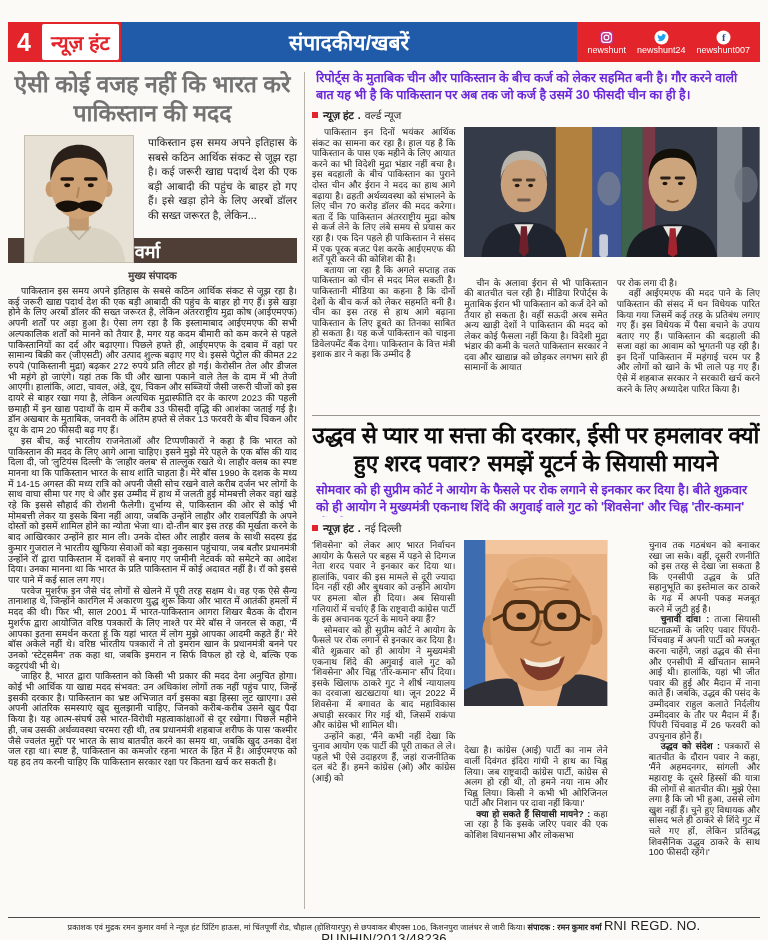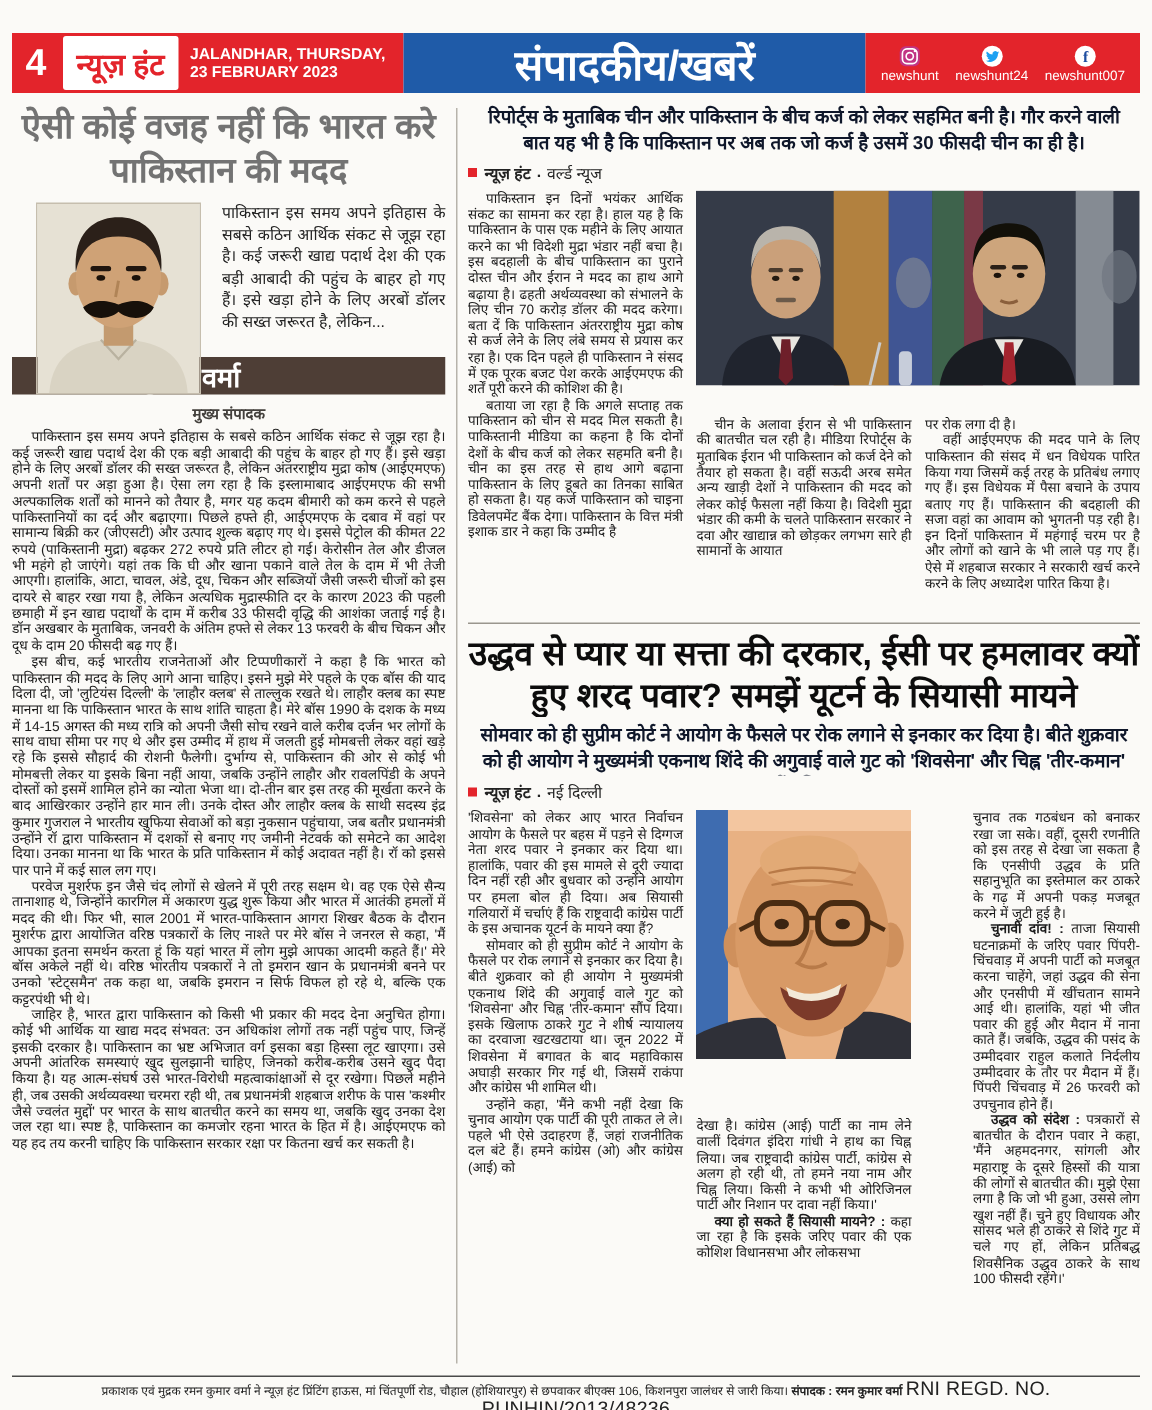--- a/index.html
+++ b/index.html
@@ -15,21 +15,21 @@
     -webkit-font-smoothing:antialiased;
   }
   .page{box-sizing:border-box;width:768px;height:940px;padding:22px 8px 4px;overflow:hidden;}
 
   
   .masthead{display:flex;height:40px;}
   .mh-left{display:flex;background:var(--red);align-items:stretch;}
   .pg-num{width:32px;color:#fff;font-size:25px;font-weight:bold;display:flex;align-items:center;justify-content:center;}
   .logo-box{background:#fff;margin:2px;padding:0 9px;display:flex;align-items:center;font-weight:bold;font-size:20px;color:var(--red);border-radius:2px;}
   .dateline{display:flex;flex-direction:column;justify-content:center;color:#fff;font-weight:bold;font-size:10.5px;line-height:12.5px;padding:0 12px 0 6px;}
-  .mh-center{flex:1;background:var(--blue);color:#fff;display:flex;align-items:center;justify-content:center;font-size:28px;font-weight:bold;}
+  .mh-center{flex:1;background:var(--blue);color:#fff;display:flex;align-items:center;justify-content:center;font-size:21px;font-weight:bold;}
   .mh-right{background:var(--red);display:flex;align-items:center;gap:11px;padding:0 10px;}
   .social-item{display:flex;flex-direction:column;align-items:center;gap:0;color:#fff;font-size:9px;line-height:10px;cursor:pointer;}
   .social-item svg{width:15px;height:15px;display:block;}
 
   
   .content{display:flex;margin-top:8px;height:845px;overflow:hidden;}
   .left-col{width:289px;overflow:hidden;}
   .v-divider{width:1px;background:#b7b3ab;margin:2px 7px 6px 7px;}
   .right-col{flex:1;overflow:hidden;min-width:0;}
 
@@ -37,21 +37,21 @@
   .ed-headline{margin:0 0 7px;font-size:23px;line-height:29px;max-height:60px;overflow:hidden;text-align:center;color:#737373;font-weight:bold;}
   .ed-top{position:relative;height:130px;}
   .author-banner{position:absolute;left:0;right:0;bottom:2px;height:25px;background:var(--brown);color:#fff;display:flex;align-items:center;justify-content:flex-start;padding-left:52px;font-size:18px;font-weight:bold;z-index:1;}
   .ed-photo{position:absolute;left:16px;top:0;width:110px;height:128px;z-index:2;border:1px solid #c6beae;box-sizing:border-box;}
   .ed-intro{margin:0 0 0 140px;font-size:10.5px;line-height:14.6px;text-align:justify;color:#222;}
   .author-title{text-align:center;font-size:10px;font-weight:bold;color:#43403c;margin:3px 0 4px;}
   .ed-body p{margin:0;font-size:9.2px;line-height:10.7px;text-align:justify;text-indent:13px;color:#1b1b1b;}
 
   
   .art-headline{margin:0 0 4px;font-size:22.5px;line-height:28px;max-height:58px;overflow:hidden;text-align:center;color:#0c0c0c;font-weight:bold;}
-  .subhead{margin:0 4px 4px;font-size:12.5px;line-height:17px;max-height:35px;overflow:hidden;text-align:center;font-weight:bold;color:#0f172a;}
+  .subhead{margin:0 4px 4px;font-size:12.5px;line-height:17px;max-height:35px;overflow:hidden;text-align:left;font-weight:bold;color:#6d28d9;}
   .byline{display:flex;align-items:center;font-size:10.5px;margin:2px 0 5px;color:#222;}
   .byline .bullet{width:6px;height:6px;background:var(--red);margin-right:5px;flex:none;}
   .byline b{margin-right:4px;}
   .byline .sep{margin-right:4px;font-weight:bold;}
   .cols3{display:grid;grid-template-columns:1fr 1fr 1fr;column-gap:9px;}
   .cols3 p{margin:0;font-size:9px;line-height:10.6px;text-align:justify;text-indent:12px;color:#1b1b1b;}
   .cols3 p.cont{text-indent:0;}
   .cols3 p b{font-weight:bold;}
   .a1{height:283px;overflow:hidden;}
   .a1 .c1{grid-column:1;grid-row:1/3;}
@@ -72,24 +72,20 @@
 </style>
 </head>
 <body>
 
 <div class="page">
 
   <header class="masthead">
     <div class="mh-left">
       <div class="pg-num">4</div>
       <div class="logo-box">न्यूज़ हंट</div>
-      <div class="dateline">
-        <span>JALANDHAR, THURSDAY,</span>
-        <span>23 FEBRUARY 2023</span>
-      </div>
     </div>
     <div class="mh-center">संपादकीय/खबरें</div>
     <div class="mh-right">
       <div class="social-item">
         <span>
           <svg viewBox="0 0 15 15">
               <rect x="0.8" y="0.8" width="13.4" height="13.4" rx="4" fill="#c13584"></rect>
               <rect x="2.6" y="2.6" width="9.8" height="9.8" rx="3" fill="none" stroke="#fff" stroke-width="1.1"></rect>
               <circle cx="7.5" cy="7.5" r="2.4" fill="none" stroke="#fff" stroke-width="1.1"></circle>
               <circle cx="11" cy="4" r="0.9" fill="#fff"></circle>

